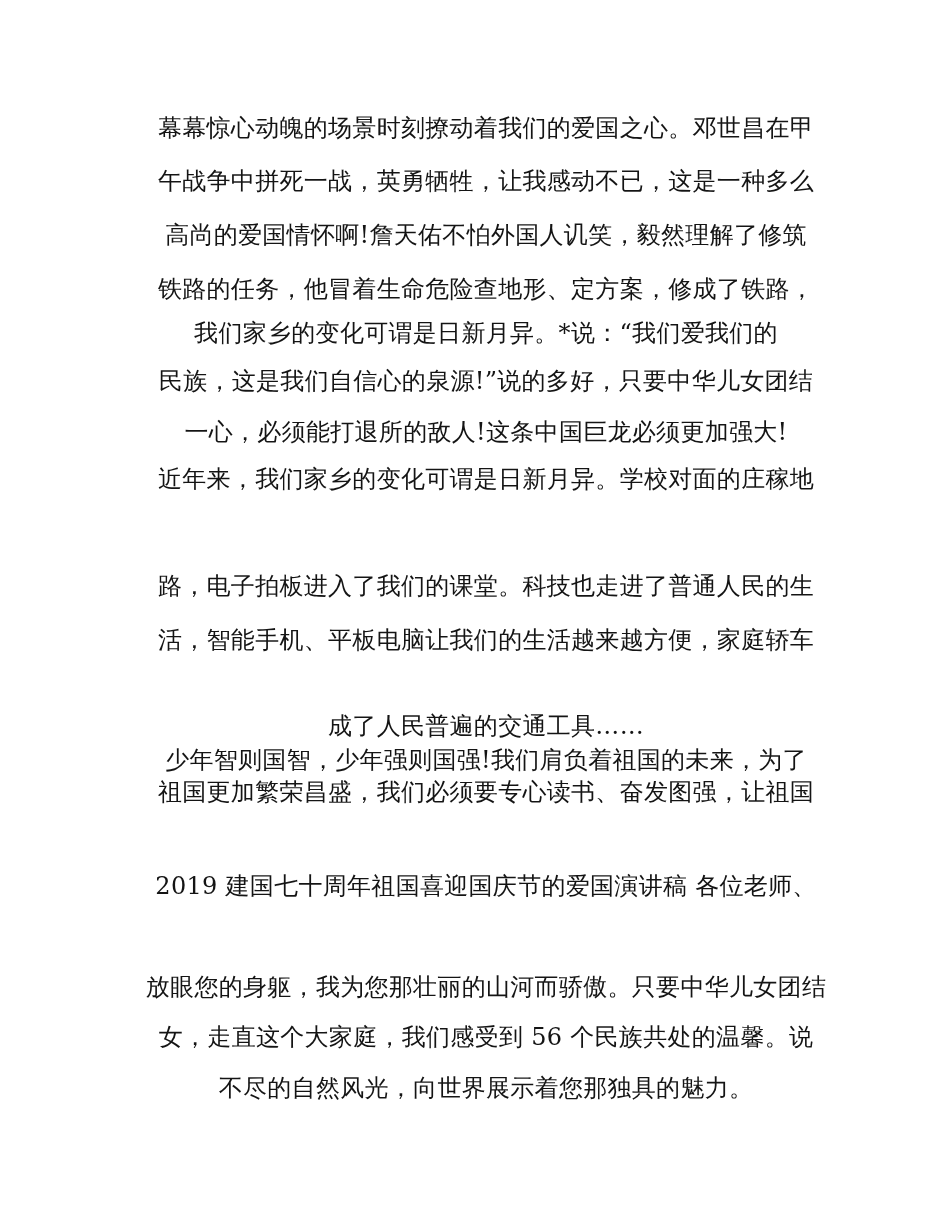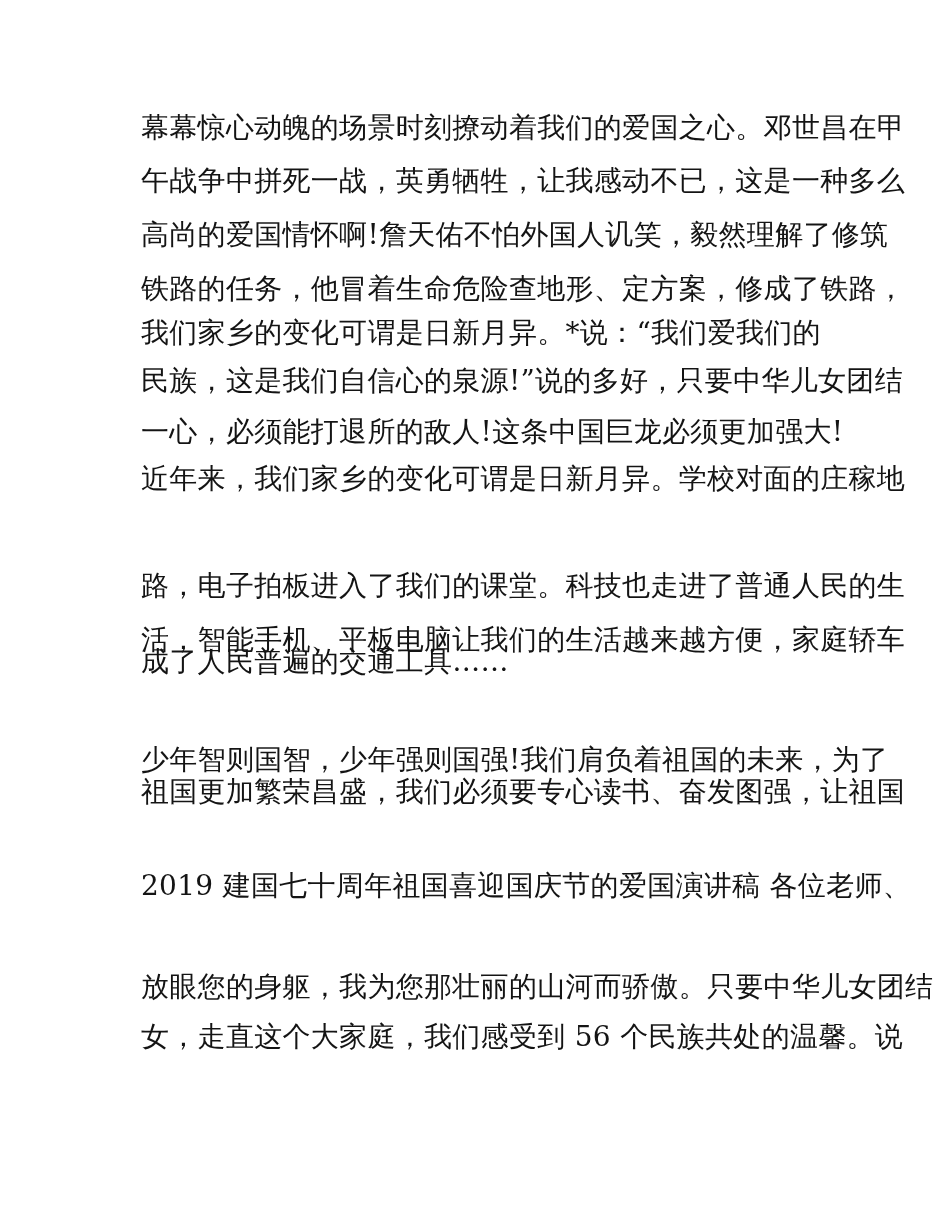--- a/index.html
+++ b/index.html
@@ -21,39 +21,41 @@
       height: 1229px;
       background: #ffffff;
     }
     .line {
       position: absolute;
       left: 141px;
       width: 690px;
       height: 34px;
       line-height: 34px;
       font-family: "DejaVu Serif", "Liberation Serif", serif;
-      font-size: 28px;
+      font-size: 24px;
       color: #141414;
       white-space: nowrap;
       letter-spacing: 0.3px;
+      text-align: center;
     }
   </style>
 </head>
 <body>
 
 <div class="page">
   <div class="line" style="top:111px">幕幕惊心动魄的场景时刻撩动着我们的爱国之心。邓世昌在甲</div>
   <div class="line" style="top:164px">午战争中拼死一战，英勇牺牲，让我感动不已，这是一种多么</div>
   <div class="line" style="top:218px">高尚的爱国情怀啊!詹天佑不怕外国人讥笑，毅然理解了修筑</div>
   <div class="line" style="top:272px">铁路的任务，他冒着生命危险查地形、定方案，修成了铁路，</div>
   <div class="line" style="top:316px">我们家乡的变化可谓是日新月异。*说：“我们爱我们的</div>
   <div class="line" style="top:415px">一心，必须能打退所的敌人!这条中国巨龙必须更加强大!</div>
   <div class="line" style="top:364px">民族，这是我们自信心的泉源!”说的多好，只要中华儿女团结</div>
   <div class="line" style="top:462px">近年来，我们家乡的变化可谓是日新月异。学校对面的庄稼地</div>
   <div class="line" style="top:569px">路，电子拍板进入了我们的课堂。科技也走进了普通人民的生</div>
   <div class="line" style="top:623px">活，智能手机、平板电脑让我们的生活越来越方便，家庭轿车</div>
-  <div class="line" style="top:645px">成了人民普遍的交通工具……</div>
+  <div class="line" style="top:709px">成了人民普遍的交通工具……</div>
   <div class="line" style="top:743px">少年智则国智，少年强则国强!我们肩负着祖国的未来，为了</div>
   <div class="line" style="top:775px">祖国更加繁荣昌盛，我们必须要专心读书、奋发图强，让祖国</div>
   <div class="line" style="top:869px">2019 建国七十周年祖国喜迎国庆节的爱国演讲稿 各位老师、</div>
   <div class="line" style="top:970px">放眼您的身躯，我为您那壮丽的山河而骄傲。只要中华儿女团结</div>
   <div class="line" style="top:1020px">女，走直这个大家庭，我们感受到 56 个民族共处的温馨。说</div>
+  <div class="line" style="top:1071px">不尽的自然风光，向世界展示着您那独具的魅力。</div>
 </div>
 
 </body></html>

